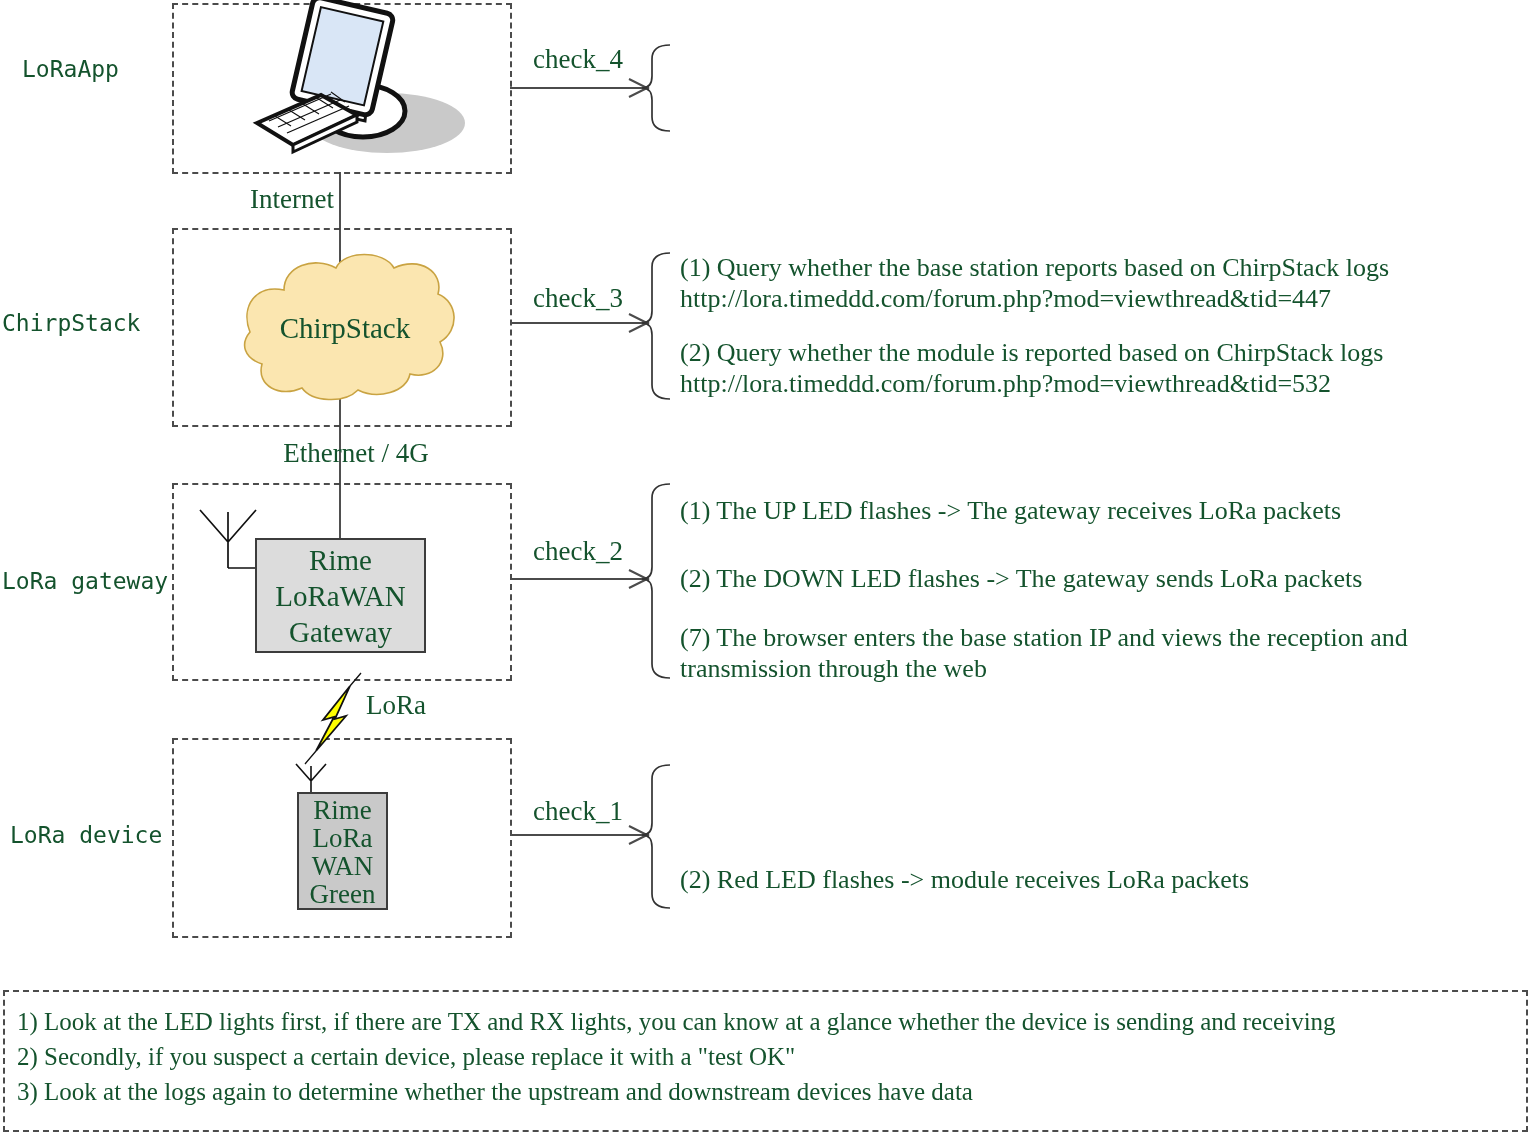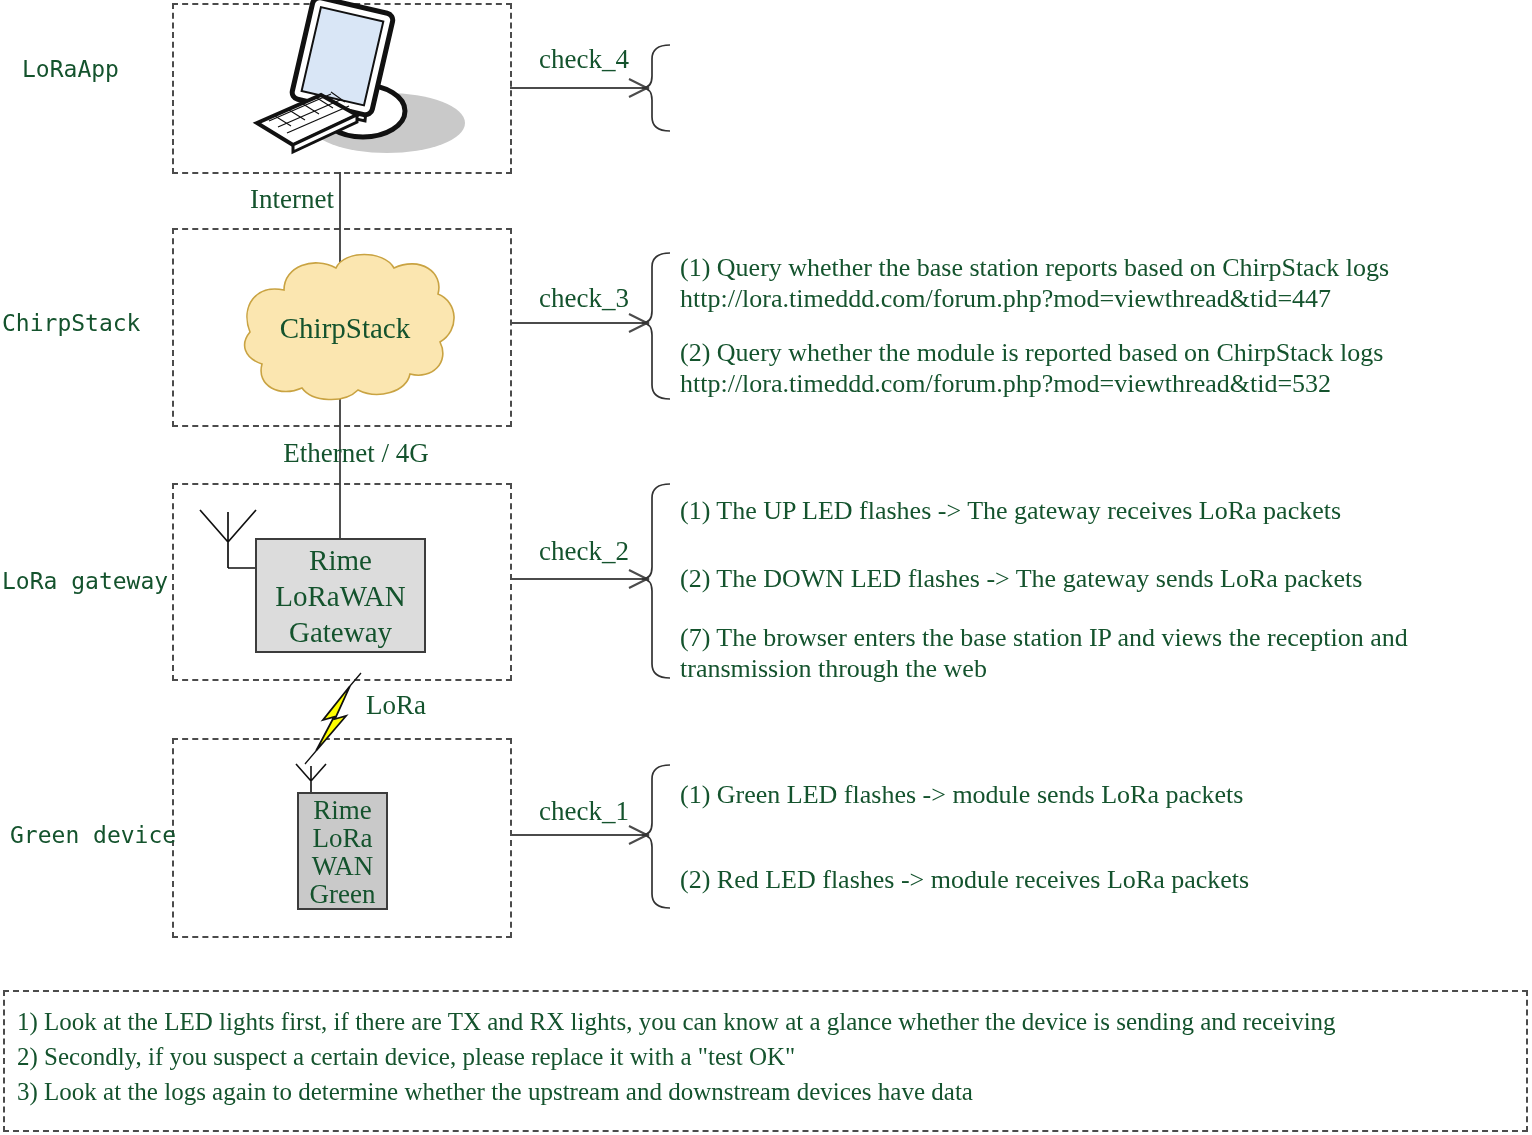--- a/index.html
+++ b/index.html
@@ -22,21 +22,21 @@
   .gwbox{position:absolute;left:255px;top:538px;width:167px;height:109px;background:#DCDCDC;
          border:2px solid #3c3c3c;text-align:center;font-size:29px;line-height:36px;
          padding-top:2px;z-index:2;}
   .nodebox{position:absolute;left:297px;top:792px;width:87px;height:112px;background:#C9C9C9;
            border:2px solid #3c3c3c;text-align:center;font-size:27px;line-height:28px;
            padding-top:2px;z-index:2;}
   .linklabel{position:absolute;z-index:2;font-size:27px;white-space:nowrap;}
   #lnk-internet{left:250px;top:184px;width:180px;}
   #lnk-ethernet{left:256px;top:438px;width:200px;text-align:center;}
   #lnk-lora{left:366px;top:690px;}
-  .checklabel{position:absolute;left:533px;width:102px;text-align:center;font-size:27px;
+  .checklabel{position:absolute;left:533px;width:102px;font-size:27px;
               z-index:2;white-space:nowrap;}
   #cklbl-4{top:44px;} #cklbl-3{top:283px;} #cklbl-2{top:536px;} #cklbl-1{top:796px;}
   .cktext{position:absolute;left:680px;font-size:26px;line-height:31px;z-index:2;white-space:nowrap;}
   #ck4-a{top:73px;}
   #ck3-a{top:252px;} #ck3-b{top:337px;}
   #ck2-a{top:495px;} #ck2-b{top:563px;}
   #ck2-c{top:622px;width:800px;white-space:normal;}
   #ck1-a{top:779px;} #ck1-b{top:864px;}
   .notebox{position:absolute;left:3px;top:990px;width:1497px;height:126px;
            border:2px dashed #4b4b4b;padding:12px 12px 0 12px;font-size:25px;line-height:35px;
@@ -110,21 +110,21 @@
     <g>
       <line x1="510" y1="835" x2="646" y2="835" stroke="#4b4b4b" stroke-width="2.2"></line>
       <path d="M629,826 L649,836 M629,844 L649,834" stroke="#4b4b4b" stroke-width="2" fill="none"></path>
       <path d="M670,765 Q652,765 652,779 L652,823 Q652,835 642,835 Q652,835 652,847 L652,894 Q652,908 670,908" stroke="#333" stroke-width="1.7" fill="none"></path>
     </g>
   </svg>
 
   <div class="rowlabel" id="lbl-app">LoRaApp</div>
   <div class="rowlabel" id="lbl-server">ChirpStack</div>
   <div class="rowlabel" id="lbl-gateway">LoRa gateway</div>
-  <div class="rowlabel" id="lbl-device">Green device</div>
+  <div class="rowlabel" id="lbl-device">LoRa device</div>
 
   <div class="cloudlabel">ChirpStack</div>
 
   <div class="gwbox">
     <div>Rime</div>
     <div>LoRaWAN</div>
     <div>Gateway</div>
   </div>
 
   <div class="nodebox">
@@ -150,21 +150,20 @@
   </div>
   <div class="cktext" id="ck3-b">
     <div>(2) Query whether the module is reported based on ChirpStack logs</div>
     <div>http://lora.timeddd.com/forum.php?mod=viewthread&amp;tid=532</div>
   </div>
 
   <div class="cktext" id="ck2-a">(1) The UP LED flashes -&gt; The gateway receives LoRa packets</div>
   <div class="cktext" id="ck2-b">(2) The DOWN LED flashes -&gt; The gateway sends LoRa packets</div>
   <div class="cktext" id="ck2-c">(7) The browser enters the base station IP and views the reception and transmission through the web</div>
 
-  <div class="cktext" id="ck1-a">(1) Green LED flashes -&gt; module sends LoRa packets</div>
   <div class="cktext" id="ck1-b">(2) Red LED flashes -&gt; module receives LoRa packets</div>
 
   <div class="notebox">
     <div class="noteline">1) Look at the LED lights first, if there are TX and RX lights, you can know at a glance whether the device is sending and receiving</div>
     <div class="noteline">2) Secondly, if you suspect a certain device, please replace it with a "test OK"</div>
     <div class="noteline">3) Look at the logs again to determine whether the upstream and downstream devices have data</div>
   </div>
 
 </div>
 

